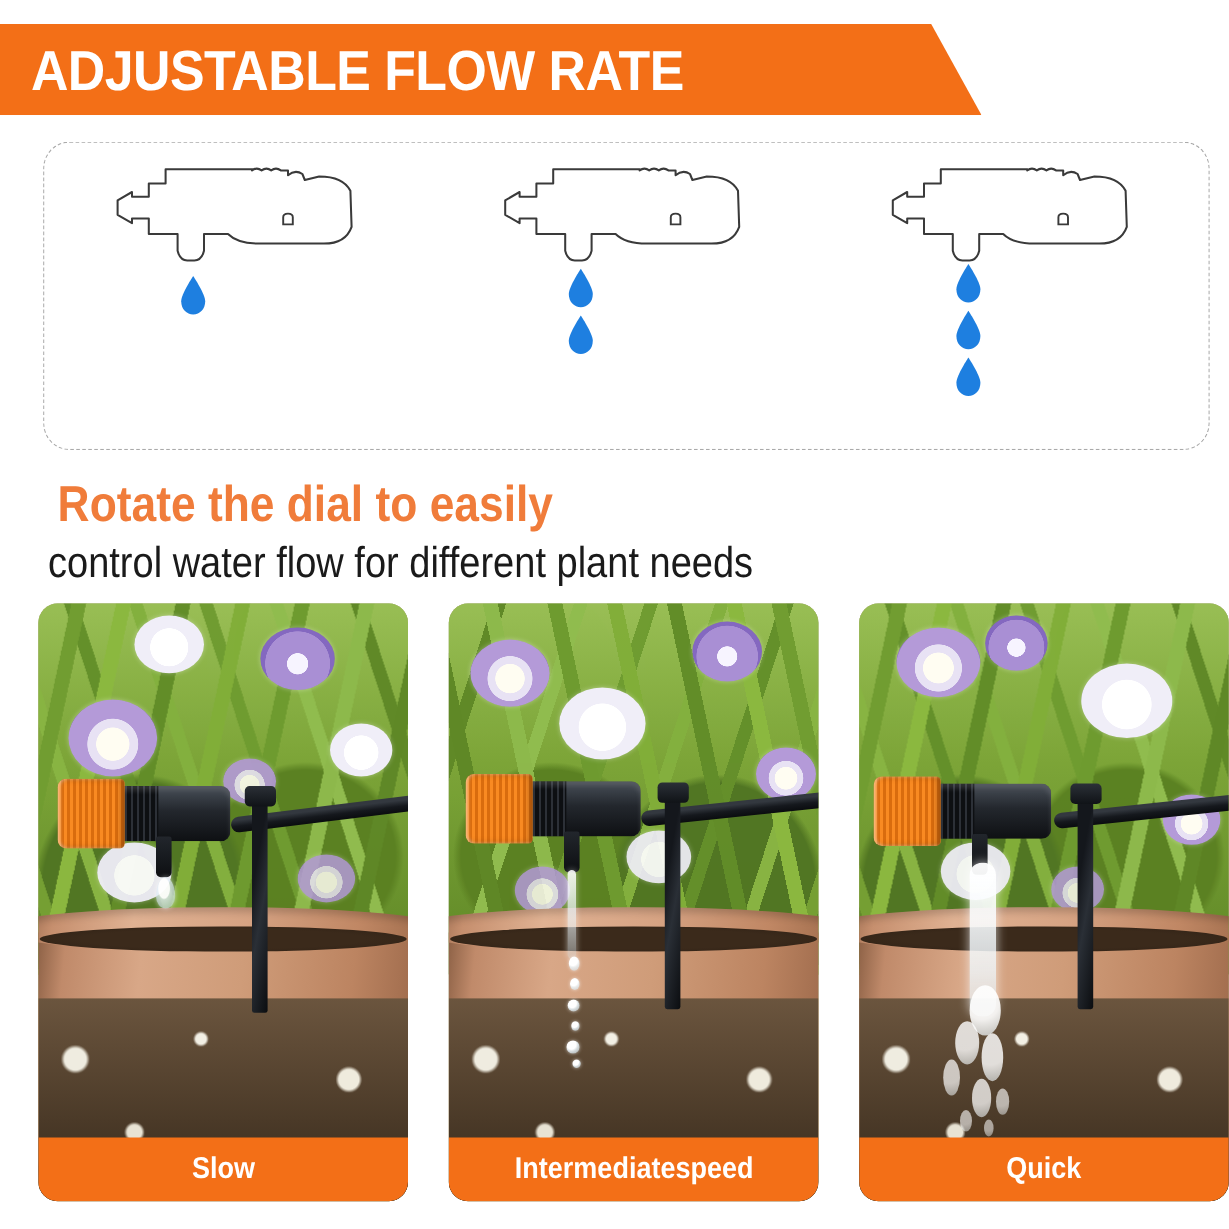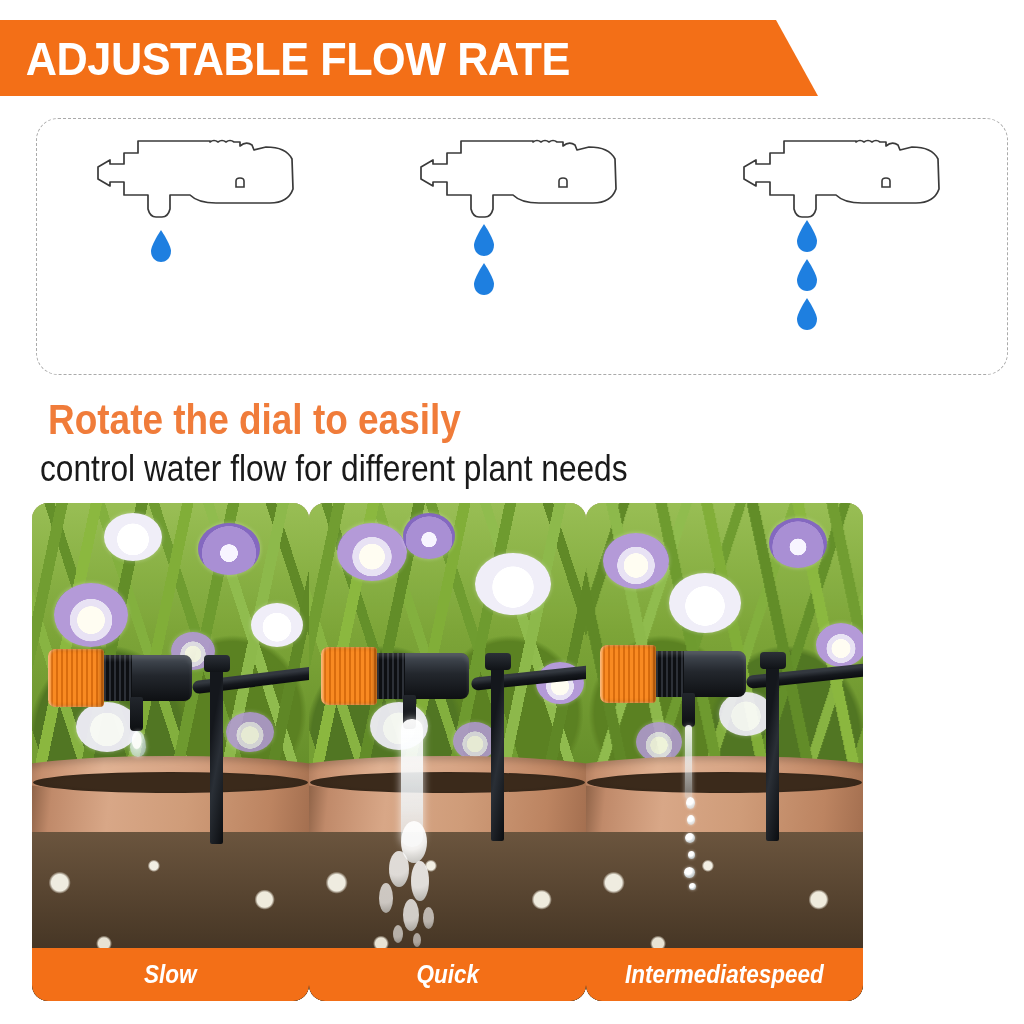--- a/index.html
+++ b/index.html
@@ -82,24 +82,23 @@
     transform:scaleX(0.88);
     transform-origin:left center;
     white-space:nowrap;
     line-height:1.1;
   }
 
   
   #panels{
     position:absolute;
     left:32px; top:503px;
-    width:831px; height:498px;
+    width:992px; height:498px;
     display:flex;
     justify-content:space-between;
-    font-style:italic;
   }
   .panel{
     position:relative;
     width:308px; height:498px;
     border-radius:16px;
     overflow:hidden;
     background:#8d9e62;
   }
 
   
@@ -371,20 +370,59 @@
       <div class="water w-slow" style="left:98px; top:228px;"></div>
     </div>
     <div class="caption">
       <span>Slow</span>
     </div>
   </div>
 
   <div class="panel">
     <div class="scene">
       <div class="bg-soil"></div>
+      <div class="foliage" style="transform:scaleX(-1);"></div>
+      <div class="flower f-purple" style="left:6%;  top:6%;  width:66px; height:56px;"></div>
+      <div class="flower f-white" style="left:30%; top:14%; width:72px; height:60px;"></div>
+      <div class="flower f-deep" style="left:66%; top:3%;  width:58px; height:50px;"></div>
+      <div class="flower f-purple" style="left:83%; top:24%; width:50px; height:44px;"></div>
+      <div class="flower f-white" style="left:48%; top:38%; width:54px; height:44px; opacity:.92;"></div>
+      <div class="flower f-purple" style="left:18%; top:44%; width:46px; height:40px; opacity:.85;"></div>
+
+      <div class="pot">
+        <div class="pot-rim"></div>
+        <div class="pot-soil"></div>
+      </div>
+      <div class="ground"></div>
+
+      <div class="tube" style="left:160px; top:164px; width:172px; transform:rotate(-6deg);"></div>
+      <div class="stake" style="left:180px; top:160px;"></div>
+      <div class="stake-clip" style="left:174px; top:149px; z-index:6;"></div>
+      <div class="emitter barrel" style="left:52px; top:148px; width:108px;"></div>
+      <div class="emitter dial" style="left:14px; top:142px;"></div>
+      <div class="emitter outlet" style="left:96px; top:190px;"></div>
+
+      <div class="water w-thin" style="left:99px; top:222px; height:74px;"></div>
+      <div class="water" style="left:90px; top:292px; width:30px; height:110px;">
+        <div class="bead" style="left:10px; top:2px;  width:9px;  height:12px;"></div>
+        <div class="bead" style="left:11px; top:20px; width:8px;  height:10px;"></div>
+        <div class="bead" style="left:9px;  top:38px; width:10px; height:10px;"></div>
+        <div class="bead" style="left:12px; top:56px; width:7px;  height:8px;"></div>
+        <div class="bead" style="left:8px;  top:72px; width:11px; height:11px;"></div>
+        <div class="bead" style="left:13px; top:88px; width:7px;  height:7px;"></div>
+      </div>
+    </div>
+    <div class="caption">
+      <span>Intermediatespeed</span>
+    </div>
+  </div>
+
+  <div class="panel">
+    <div class="scene">
+      <div class="bg-soil"></div>
       <div class="foliage"></div>
       <div class="flower f-purple" style="left:10%; top:4%;  width:70px; height:58px;"></div>
       <div class="flower f-white" style="left:60%; top:10%; width:76px; height:62px;"></div>
       <div class="flower f-deep" style="left:34%; top:2%;  width:52px; height:46px;"></div>
       <div class="flower f-purple" style="left:82%; top:32%; width:48px; height:42px;"></div>
       <div class="flower f-white" style="left:22%; top:40%; width:58px; height:48px; opacity:.93;"></div>
       <div class="flower f-purple" style="left:52%; top:44%; width:44px; height:38px; opacity:.85;"></div>
 
       <div class="pot">
         <div class="pot-rim"></div>
@@ -408,52 +446,13 @@
         <div class="splash" style="left:36px; top:78px; width:16px; height:32px; opacity:.74;"></div>
         <div class="splash" style="left:56px; top:86px; width:11px; height:22px; opacity:.62;"></div>
         <div class="splash" style="left:26px; top:104px; width:10px; height:18px; opacity:.6;"></div>
         <div class="splash" style="left:46px; top:112px; width:8px;  height:14px; opacity:.55;"></div>
       </div>
     </div>
     <div class="caption">
       <span>Quick</span>
     </div>
   </div>
-
-  <div class="panel">
-    <div class="scene">
-      <div class="bg-soil"></div>
-      <div class="foliage" style="transform:scaleX(-1);"></div>
-      <div class="flower f-purple" style="left:6%;  top:6%;  width:66px; height:56px;"></div>
-      <div class="flower f-white" style="left:30%; top:14%; width:72px; height:60px;"></div>
-      <div class="flower f-deep" style="left:66%; top:3%;  width:58px; height:50px;"></div>
-      <div class="flower f-purple" style="left:83%; top:24%; width:50px; height:44px;"></div>
-      <div class="flower f-white" style="left:48%; top:38%; width:54px; height:44px; opacity:.92;"></div>
-      <div class="flower f-purple" style="left:18%; top:44%; width:46px; height:40px; opacity:.85;"></div>
-
-      <div class="pot">
-        <div class="pot-rim"></div>
-        <div class="pot-soil"></div>
-      </div>
-      <div class="ground"></div>
-
-      <div class="tube" style="left:160px; top:164px; width:172px; transform:rotate(-6deg);"></div>
-      <div class="stake" style="left:180px; top:160px;"></div>
-      <div class="stake-clip" style="left:174px; top:149px; z-index:6;"></div>
-      <div class="emitter barrel" style="left:52px; top:148px; width:108px;"></div>
-      <div class="emitter dial" style="left:14px; top:142px;"></div>
-      <div class="emitter outlet" style="left:96px; top:190px;"></div>
-
-      <div class="water w-thin" style="left:99px; top:222px; height:74px;"></div>
-      <div class="water" style="left:90px; top:292px; width:30px; height:110px;">
-        <div class="bead" style="left:10px; top:2px;  width:9px;  height:12px;"></div>
-        <div class="bead" style="left:11px; top:20px; width:8px;  height:10px;"></div>
-        <div class="bead" style="left:9px;  top:38px; width:10px; height:10px;"></div>
-        <div class="bead" style="left:12px; top:56px; width:7px;  height:8px;"></div>
-        <div class="bead" style="left:8px;  top:72px; width:11px; height:11px;"></div>
-        <div class="bead" style="left:13px; top:88px; width:7px;  height:7px;"></div>
-      </div>
-    </div>
-    <div class="caption">
-      <span>Intermediatespeed</span>
-    </div>
-  </div>
 </div>
 
 </body></html>

